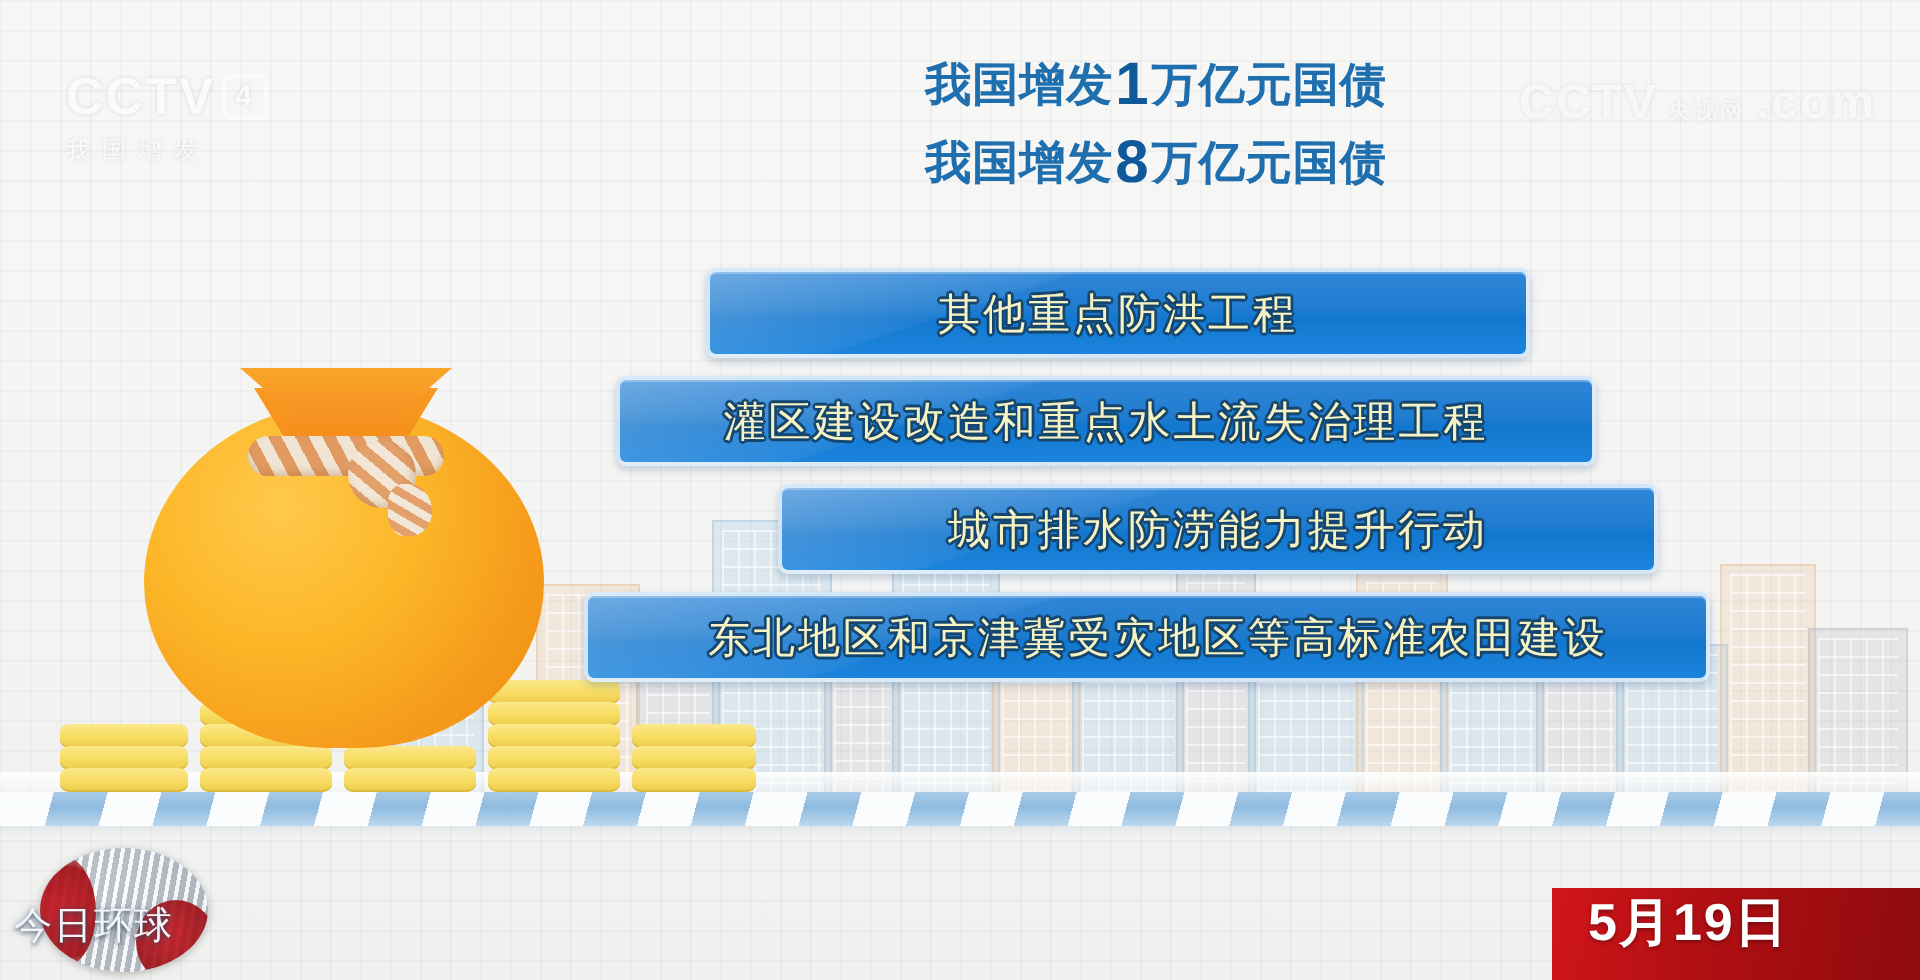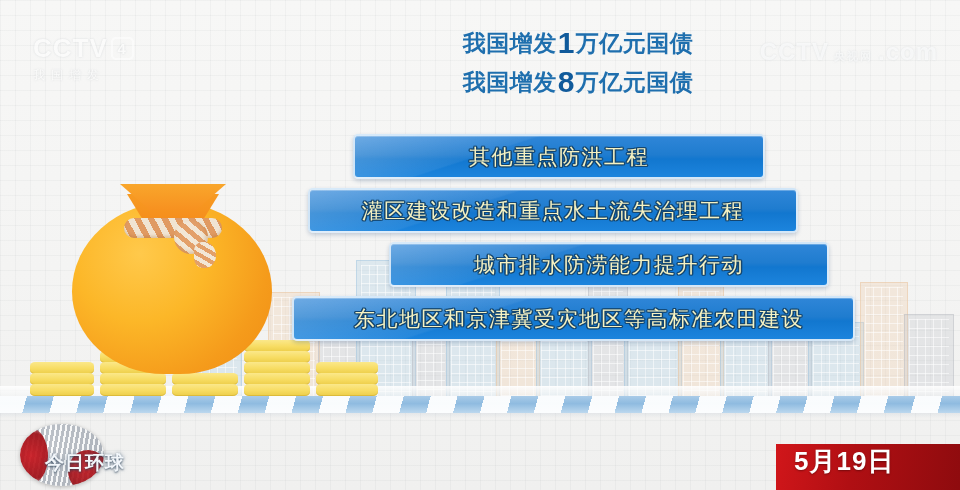--- a/index.html
+++ b/index.html
@@ -196,22 +196,22 @@
     background:radial-gradient(circle at 50% 50%, #c9161e 0%, #9e0f16 70%, rgba(140,15,22,0) 100%);
     opacity:.92;
   }
   .globe::after{
     content:""; position:absolute; right:-4px; bottom:-6px; width:40px; height:42px;
     border-radius:50%;
     background:radial-gradient(circle at 40% 40%, #c9161e 0%, #8f0d14 70%, rgba(140,15,22,0) 100%);
     opacity:.9;
   }
   .bug-text{
-    position:absolute; left:5px; top:26px; width:118px; text-align:right;
-    font-size:19px; font-weight:bold; color:#f2f6fa; letter-spacing:1px;
+    position:absolute; left:5px; top:26px; width:118px; text-align:left;
+    font-size:19px; font-weight:normal; color:#f2f6fa; letter-spacing:1px;
     text-shadow:0 1px 2px rgba(40,60,80,.75), 0 0 4px rgba(60,90,120,.5);
   }
 
   .date-badge{
     position:absolute; right:0; bottom:0; width:184px; height:46px;
     background:linear-gradient(100deg,#d1161a 0%,#b00f13 42%,#8e0b0e 100%);
     display:flex; align-items:flex-start; padding-left:18px;
   }
   .date-badge-text{
     color:#ffffff; font-size:26px; font-weight:bold; letter-spacing:1px;

